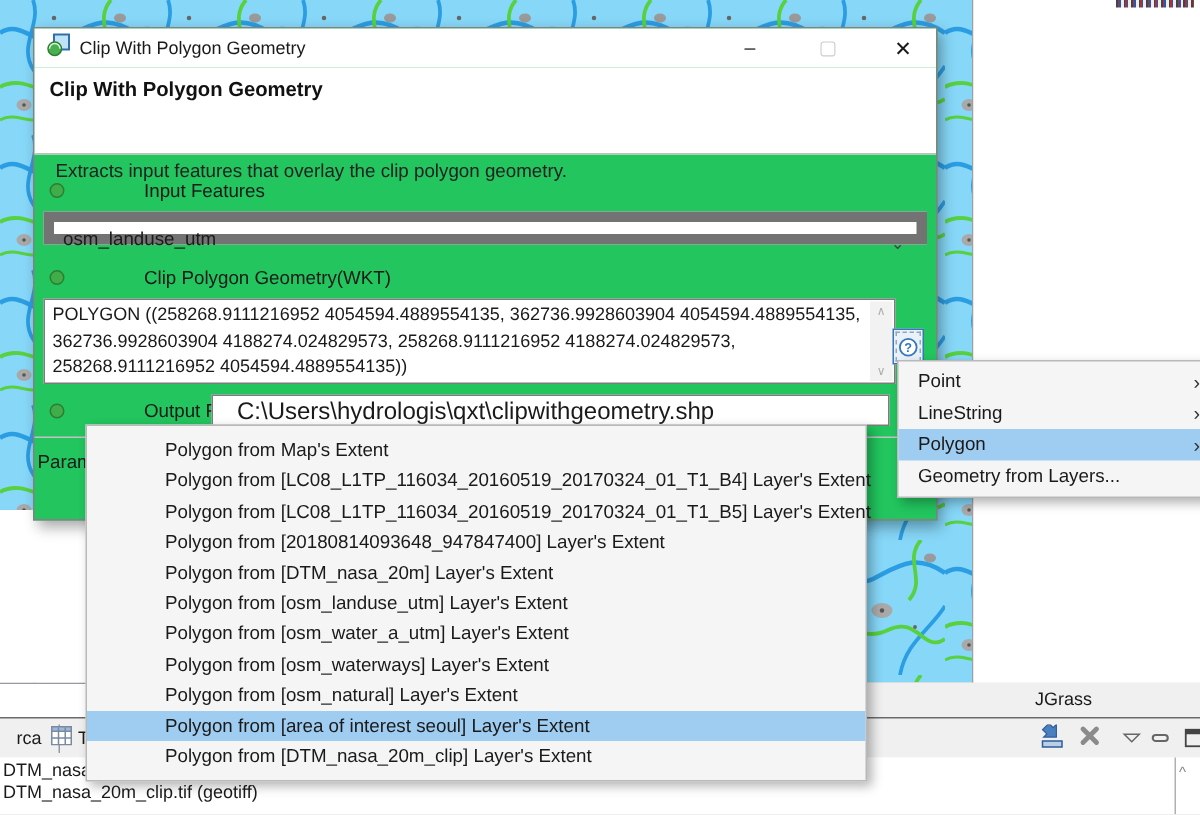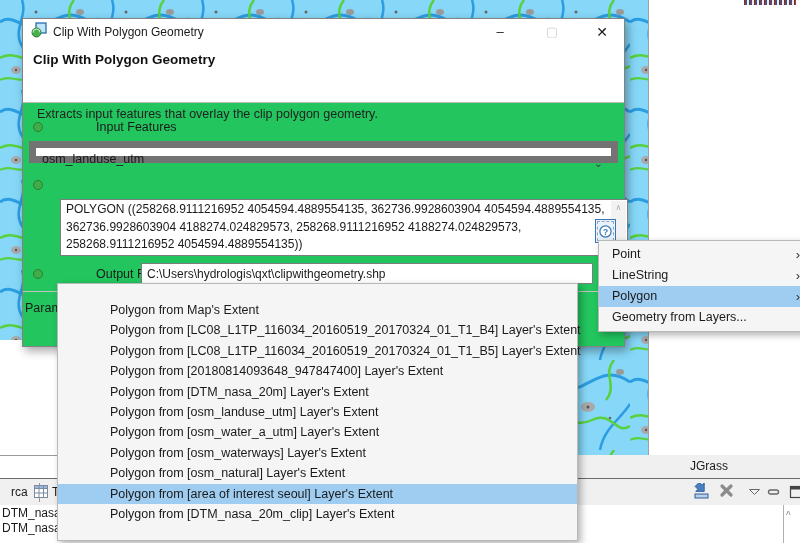--- a/index.html
+++ b/index.html
@@ -38,38 +38,38 @@
   .wmax{left:512px;width:34px;color:#cfcfcf;}
   .wclose{left:558px;width:42px;font-size:14px;}
   .dheader{position:absolute;left:0;top:26px;width:100%;height:58px;background:#fff;border-bottom:1px solid #bfbfbf;box-sizing:border-box;}
   .dh-title{position:absolute;left:10px;top:7px;font-size:13.5px;font-weight:bold;color:#111;}
   .dh-desc{position:absolute;left:14px;top:30px;font-size:12.5px;color:#222;margin-top:32px;}
   .lblrow{height:16px;display:flex;align-items:center;font-size:12.5px;gap:44px;}
   .dot{width:8px;height:8px;border-radius:50%;background:#3fae49;border:1px solid #2e7d33;margin-right:9px;}
   .combo{left:6px;top:122px;width:589px;height:22px;background:#fff;border:7px solid #737373;
          font-size:12.5px;line-height:22px;padding-left:6px;box-sizing:border-box;}
   .combo .chev{position:absolute;right:8px;top:4px;color:#444;font-size:11px;}
-  .wktbox{left:6px;top:180px;width:568px;height:57px;background:#fff;border:1px solid #7c7c7c;box-sizing:border-box;margin-left:31px;}
+  .wktbox{left:6px;top:180px;width:568px;height:57px;background:#fff;border:1px solid #7c7c7c;box-sizing:border-box;}
   .wkttxt{position:absolute;left:5px;top:1px;right:18px;font-size:12px;line-height:17.5px;white-space:nowrap;overflow:hidden;}
   .wktsb{position:absolute;right:1px;top:1px;bottom:1px;width:15px;background:#f2f2f2;}
   .sbarr{position:absolute;left:0;width:15px;text-align:center;font-size:8px;color:#aeaeae;}
   .helpbtn{left:572px;top:200px;width:21px;height:24px;background:#e9f2fb;border:1px solid #3577b8;box-sizing:border-box;}
   .helpin{position:absolute;left:1px;top:1px;right:1px;bottom:1px;border:1px dashed #97a6b8;
           display:flex;align-items:center;justify-content:center;}
   .outfield{left:118px;top:244px;width:452px;height:21px;background:#fff;border:1px solid #7c7c7c;
-            font-size:12px;line-height:21px;padding-left:5px;box-sizing:border-box;white-space:nowrap;overflow:hidden;}
+            font-size:16px;line-height:21px;padding-left:16px;box-sizing:border-box;white-space:nowrap;overflow:hidden;}
   .grpline{left:0;top:272px;width:601px;height:0;border-top:1px solid #c2c2c2;}
   .paramtab{left:2px;top:282px;font-size:12.5px;}
 
   
   .menu{background:#f5f5f5;border:1px solid #b9b9b9;box-shadow:3px 3px 7px rgba(0,0,0,.3);box-sizing:border-box;}
   .menu-main{left:598px;top:240px;width:212px;z-index:40;padding:3px 0;}
   .menu-main .mi{position:relative;height:21px;line-height:21px;padding-left:13px;font-size:12.5px;}
   .menu-main .mi .arr{position:absolute;right:9px;top:0;font-size:13px;color:#333;}
-  .menu-sub{left:57px;top:283px;width:521px;z-index:50;padding:16px 0;}
+  .menu-sub{left:57px;top:283px;width:521px;z-index:50;padding:6px 0;}
   .menu-sub .mi{height:20.4px;line-height:20.4px;padding-left:52px;font-size:12.5px;white-space:nowrap;}
   .hl{background:#9fcdf1;}
 </style>
 </head>
 <body>
 
 <div class="screen">
 
   <div class="abs map-wrap">
     <svg width="648" height="455">
@@ -179,20 +179,21 @@
       <span>Input Features</span>
     </div>
 
     <div class="abs combo">
       <span>osm_landuse_utm</span>
       <span class="chev">⌄</span>
     </div>
 
     <div class="abs lblrow" style="left:10px;top:158px;">
       <span class="dot"></span>
+      <span>Clip Polygon Geometry(WKT)</span>
     </div>
 
     <div class="abs wktbox">
       <div class="wkttxt">
         <div>POLYGON ((258268.9111216952 4054594.4889554135, 362736.9928603904 4054594.4889554135,</div>
         <div>362736.9928603904 4188274.024829573, 258268.9111216952 4188274.024829573,</div>
         <div>258268.9111216952 4054594.4889554135))</div>
       </div>
       <div class="wktsb">
         <div class="sbarr" style="top:2px;">∧</div>

